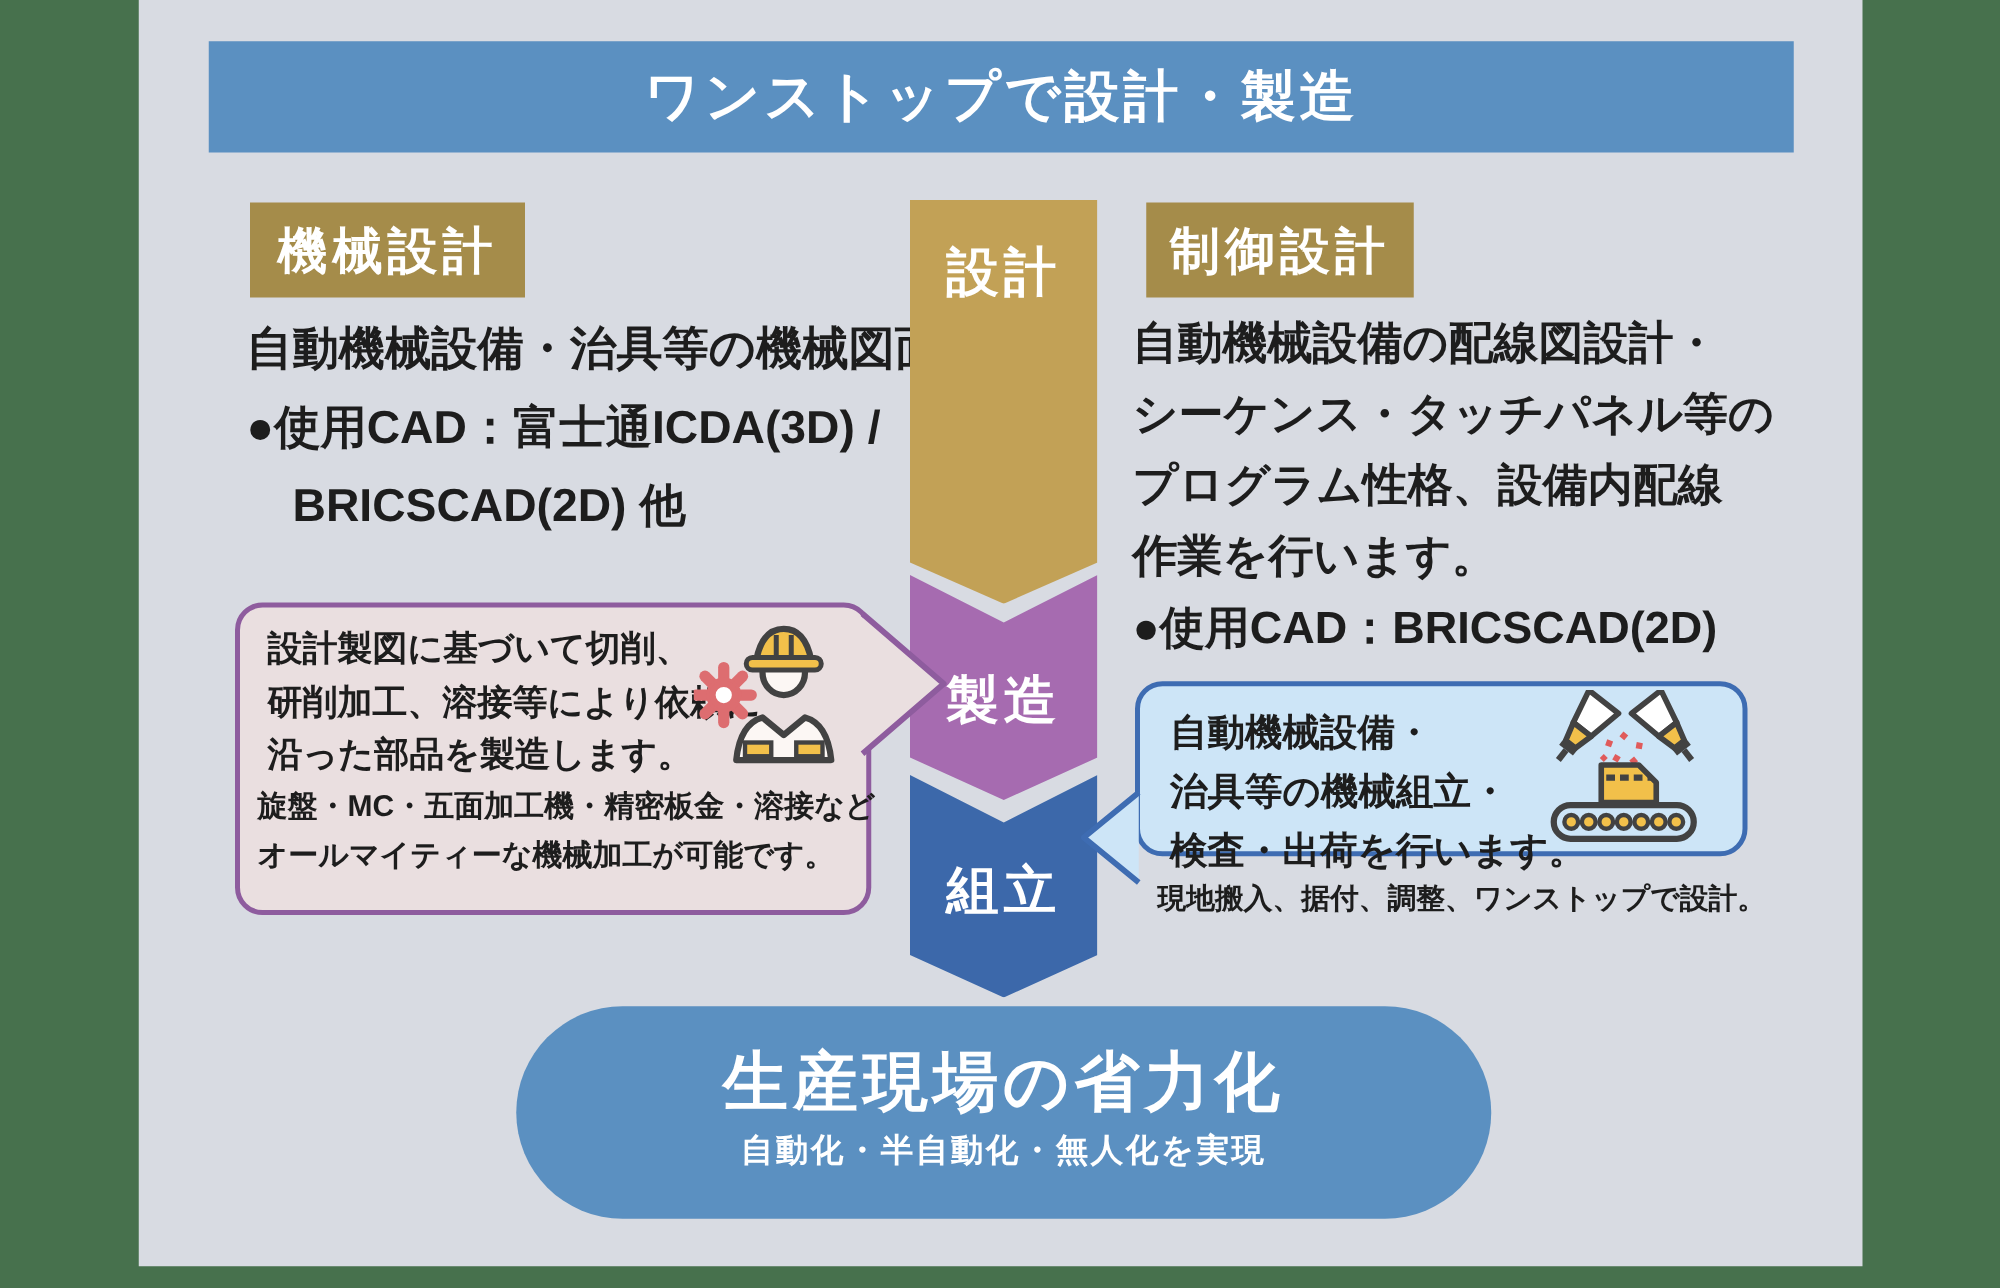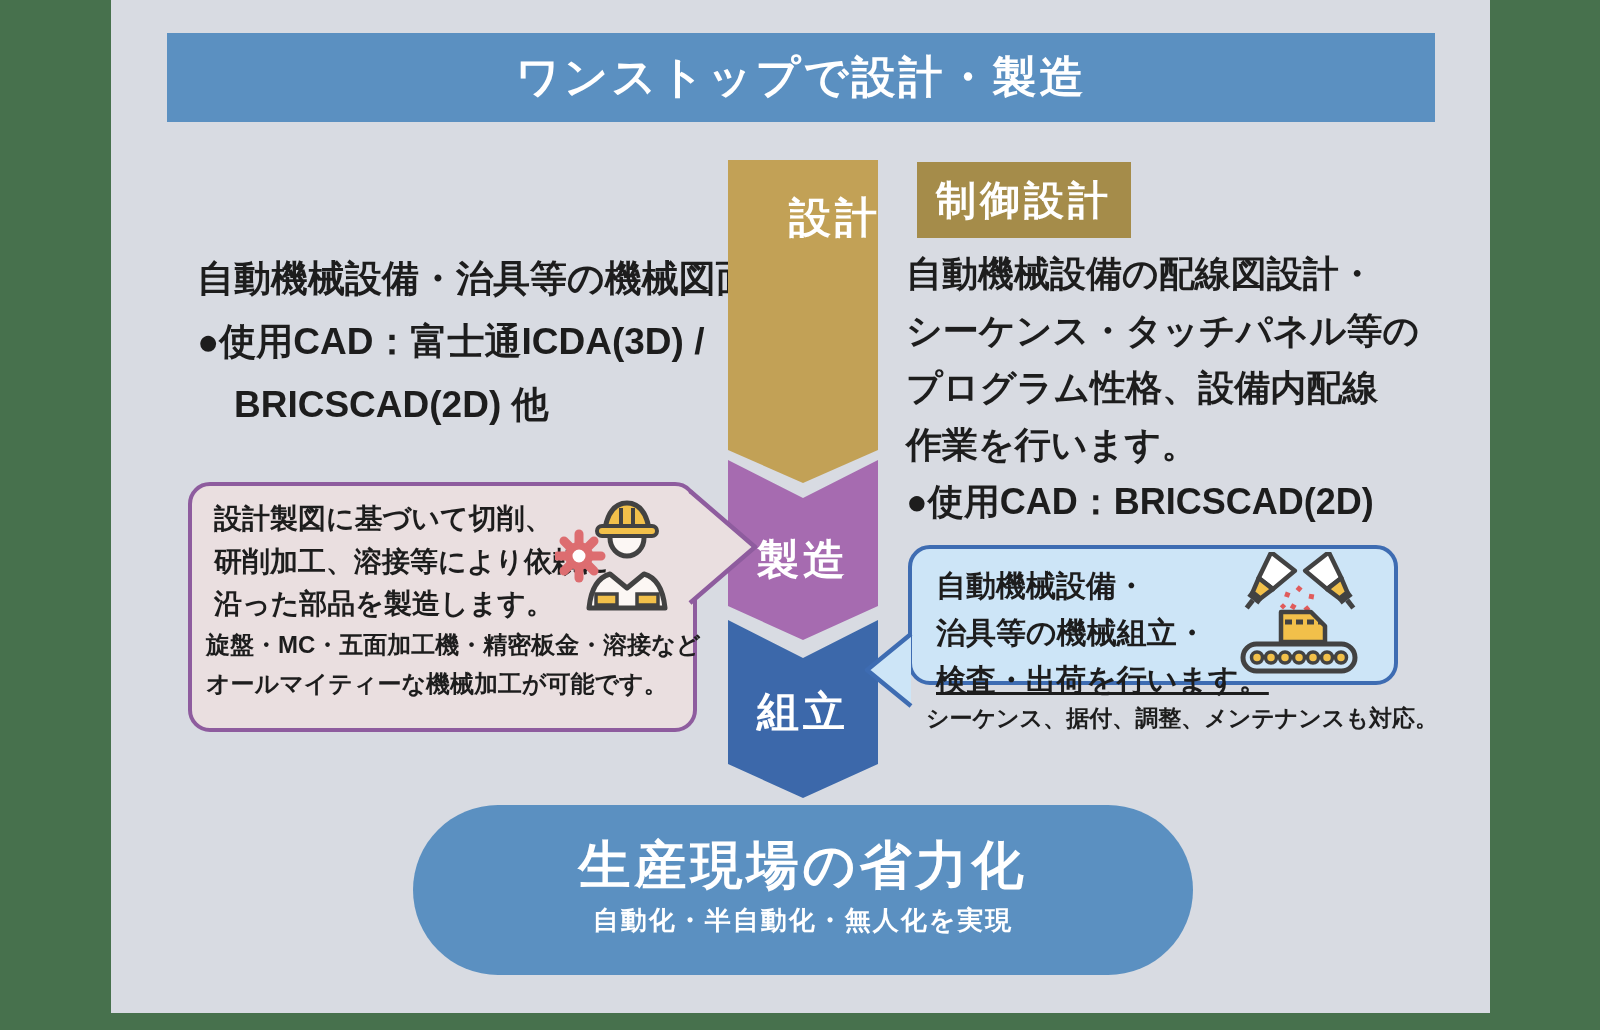--- a/index.html
+++ b/index.html
@@ -62,21 +62,21 @@
     clip-path:polygon(0 0,50% 38px,100% 0,100% calc(100% - 34px),50% 100%,0 calc(100% - 34px));
   }
   .chevron-assembly{
     top:620px;height:178px;background:var(--arrow-blue);
     clip-path:polygon(0 0,50% 38px,100% 0,100% calc(100% - 34px),50% 100%,0 calc(100% - 34px));
   }
   .chevron-label{
     position:absolute;left:0;width:100%;text-align:center;
     color:#fff;font-size:42px;font-weight:700;letter-spacing:4px;
   }
-  .chevron-design .chevron-label{top:30px;padding-left:32px;}
+  .chevron-design .chevron-label{top:30px;}
   .chevron-make .chevron-label{top:72px;}
   .chevron-assembly .chevron-label{top:64px;}
 
   .bubble{border-radius:22px;z-index:2;}
   .bubble-pink{
     left:77px;top:482px;width:509px;height:250px;
     background:var(--bubble-pink-fill);
     border:4px solid var(--bubble-pink-border);
     box-sizing:border-box;
   }
@@ -85,21 +85,21 @@
     background:var(--bubble-blue-fill);
     border:4px solid var(--bubble-blue-border);
     box-sizing:border-box;
   }
   .bubble .bline{position:absolute;font-weight:600;white-space:pre;}
   .pb-a{left:22px;font-size:28px;}
   .pb-b{left:14px;font-size:24px;}
   .pb-0{top:14px;} .pb-1{top:57px;} .pb-2{top:99px;} .pb-3{top:143px;} .pb-4{top:182px;}
   .bb-a{left:24px;font-size:30px;}
   .bb-b{left:14px;font-size:23px;}
-  .bb-0{top:17px;} .bb-1{top:64px;} .bb-2{top:111px;text-decoration:underline;} .bb-3{top:154px;}
+  .bb-0{top:17px;} .bb-1{top:64px;} .bb-2{top:111px;} .bb-3{top:154px;}
 
   .pointer{z-index:3;}
   .pointer-pink{left:576px;top:488px;}
   .pointer-blue{left:751px;top:631px;}
 
   .icon{z-index:4;}
   .worker-icon{left:444px;top:490px;}
   .robot-icon{left:1124px;top:552px;}
 
   .result-box{
@@ -117,20 +117,23 @@
 </style>
 </head>
 <body>
 
 <div class="canvas">
 
   <div class="abs header-bar">
     <span class="header-title">ワンストップで設計・製造</span>
   </div>
 
+  <div class="abs badge badge-left">
+    <span>機械設計</span>
+  </div>
   <div class="abs col-text col-text-left">
     <div class="col-line">自動機械設備・治具等の機械図面</div>
     <div class="col-line">●使用CAD：富士通ICDA(3D) /</div>
     <div class="col-line">　BRICSCAD(2D) 他</div>
   </div>
 
   <div class="abs badge badge-right">
     <span>制御設計</span>
   </div>
   <div class="abs col-text col-text-right">
@@ -180,21 +183,21 @@
     <path d="M50,38 q5,-25 22,-25 q17,0 22,25 z" fill="#f2c04a" stroke="#424242" stroke-width="5" stroke-linejoin="round"></path>
     <line x1="66" y1="18" x2="66" y2="34" stroke="#424242" stroke-width="4"></line>
     <line x1="78" y1="18" x2="78" y2="34" stroke="#424242" stroke-width="4"></line>
     <rect x="42" y="36" width="60" height="10" rx="5" fill="#f2c04a" stroke="#424242" stroke-width="4"></rect>
   </svg>
 
   <div class="abs bubble bubble-blue">
     <div class="bline bb-a bb-0">自動機械設備・</div>
     <div class="bline bb-a bb-1">治具等の機械組立・</div>
     <div class="bline bb-a bb-2">検査・出荷を行います。</div>
-    <div class="bline bb-b bb-3">シーケンス、据付、調整、メンテナンスも対応。</div>
+    <div class="bline bb-b bb-3">現地搬入、据付、調整、ワンストップで設計。</div>
   </div>
   <svg class="abs pointer pointer-blue" width="52" height="78" viewBox="0 0 52 78">
     <path d="M49,3 L5,39 L49,75" fill="#cde5f7" stroke="#3e6cb2" stroke-width="4.5" stroke-linejoin="round"></path>
   </svg>
 
   <svg class="abs icon robot-icon" width="128" height="126" viewBox="0 0 128 126">
     <g transform="translate(32,30) rotate(38)">
       <polygon points="-15,-26 15,-26 9,2 -9,2" fill="#ffffff" stroke="#424242" stroke-width="4.5" stroke-linejoin="round"></polygon>
       <polygon points="-9,2 9,2 5,17 -5,17" fill="#f2c04a" stroke="#424242" stroke-width="4.5" stroke-linejoin="round"></polygon>
       <rect x="-7" y="17" width="14" height="6" fill="#424242"></rect>

